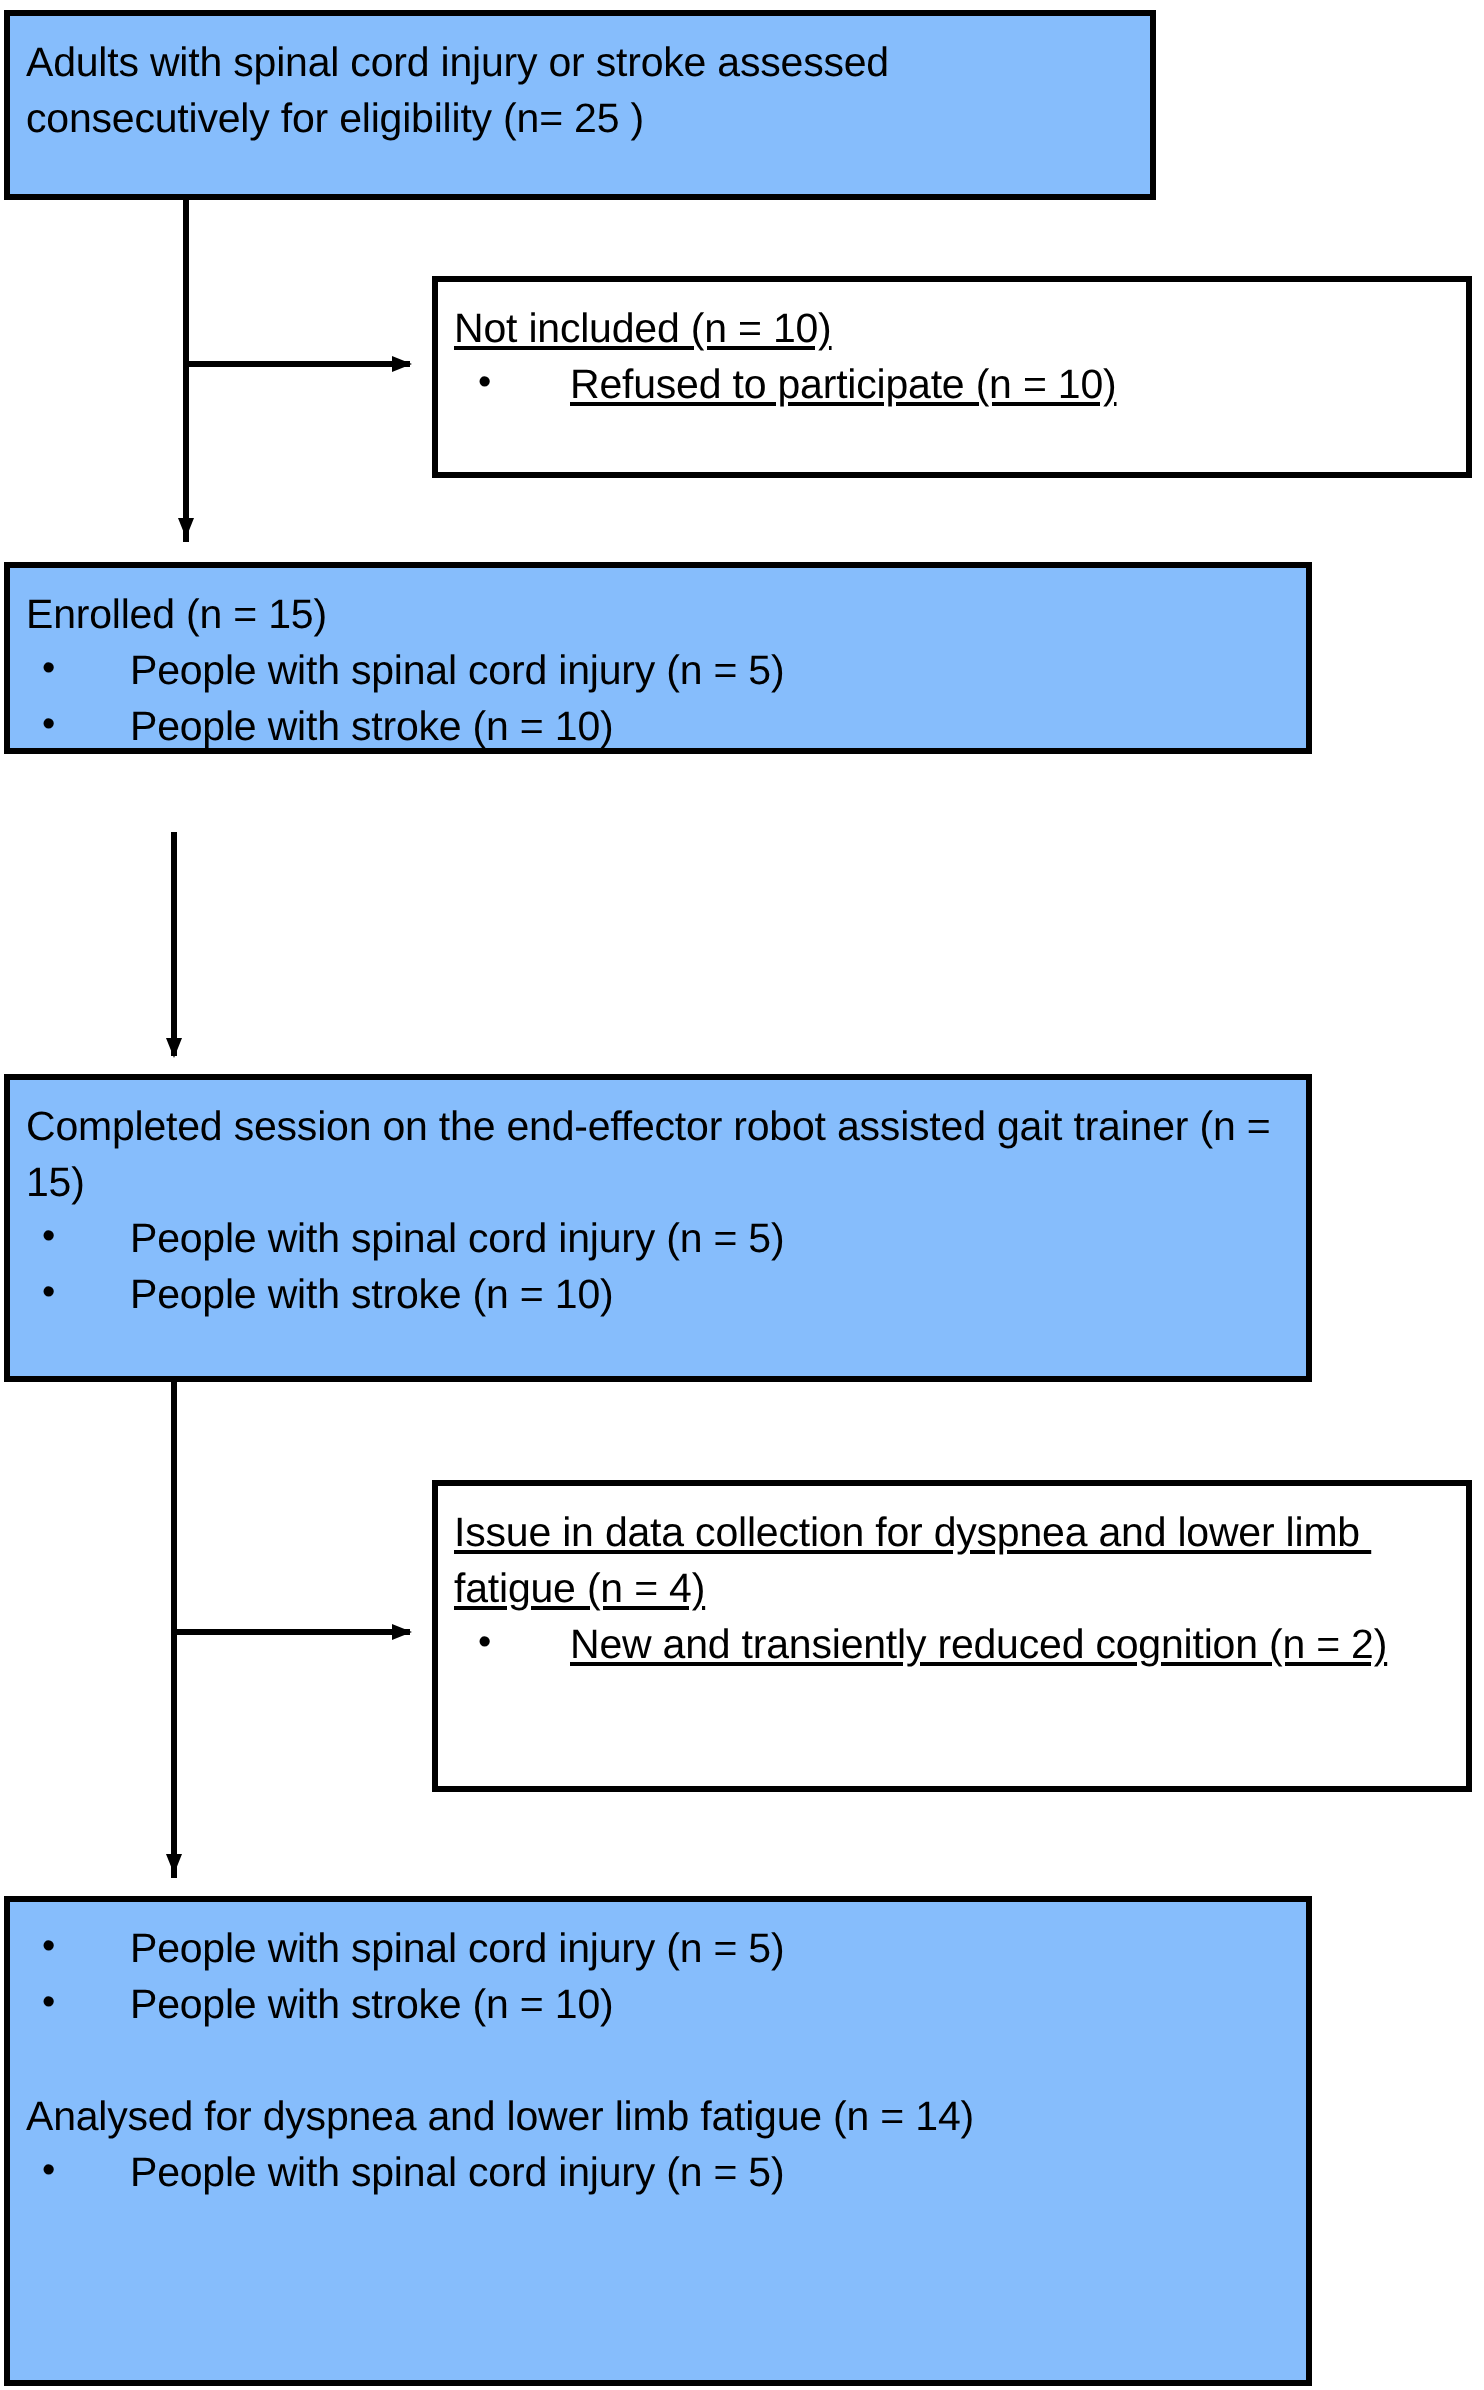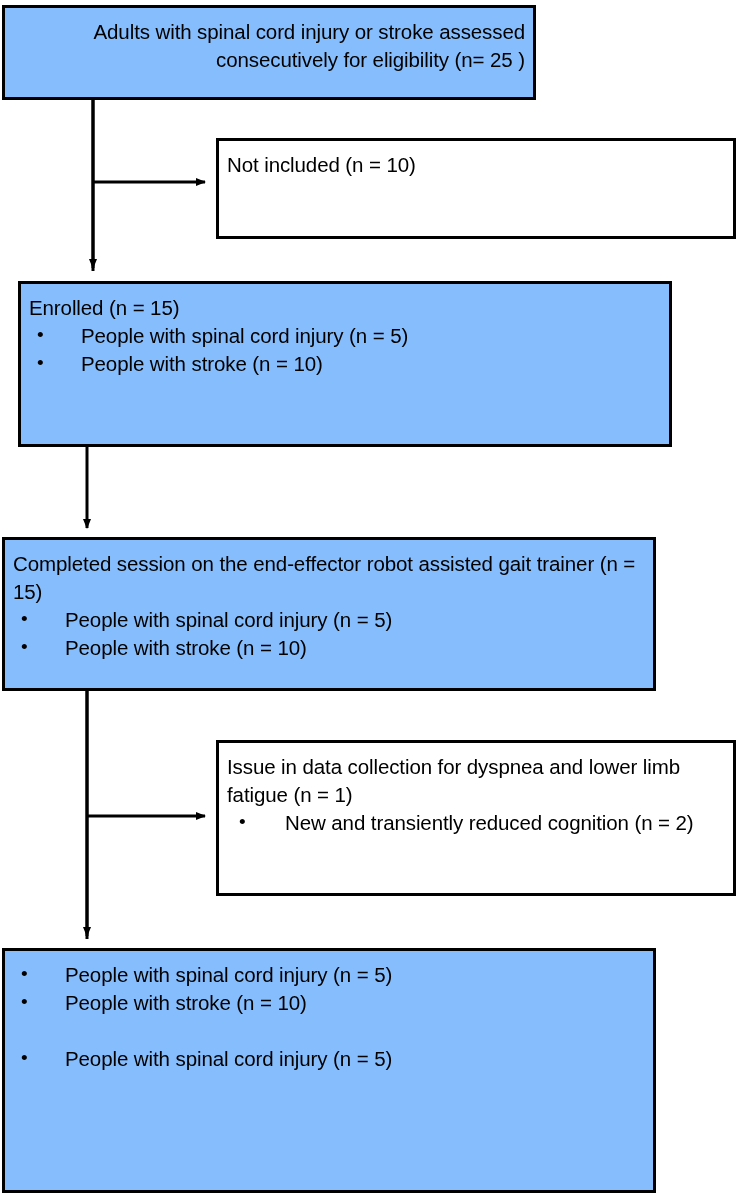--- a/index.html
+++ b/index.html
@@ -40,20 +40,21 @@
     padding: 10px 8px 8px 8px;
     font-size: 20.5px;
     line-height: 28px;
     letter-spacing: -0.1px;
   }
   .node.blue {
     background: #86BDFC;
   }
   .node.white {
     background: #ffffff;
+    text-decoration: underline;
   }
 
   .node .headline {
     margin: 0;
     padding: 0;
     white-space: pre-wrap;
   }
 
   .node ul.bullets {
     list-style: none;
@@ -77,23 +78,23 @@
   }
   .node.white ul.bullets li::before {
     left: 12px;
   }
 
   .node .spacer {
     height: 28px;
   }
 
   
-  #node-assessed   { left: 2px;   top: 5px;    width: 534px;  height: 95px; text-align: right;  }
+  #node-assessed   { left: 2px;   top: 5px;    width: 576px;  height: 95px;  }
   #node-notincl    { left: 216px; top: 138px;  width: 520px;  height: 101px; }
-  #node-enrolled   { left: 18px;   top: 281px;  width: 654px;  height: 166px; }
+  #node-enrolled   { left: 2px;   top: 281px;  width: 654px;  height: 96px; }
   #node-completed  { left: 2px;   top: 537px;  width: 654px;  height: 154px; }
   #node-issue      { left: 216px; top: 740px;  width: 520px;  height: 156px; }
   #node-analysed   { left: 2px;   top: 948px;  width: 654px;  height: 245px; }
 </style>
 </head>
 <body>
 
 <div id="flow">
 
   <svg class="conn-svg" viewBox="0 0 742 1195" width="742" height="1195" xmlns="http://www.w3.org/2000/svg">
@@ -119,49 +120,53 @@
       <line x1="87" y1="691" x2="87" y2="936" stroke="#000000" stroke-width="3" marker-end="url(#arrowhead)"></line>
     </g>
   </svg>
 
   <div class="node blue" id="node-assessed">
     <p class="headline">Adults with spinal cord injury or stroke assessed consecutively for eligibility (n= 25 )</p>
   </div>
 
   <div class="node white" id="node-notincl">
     <p class="headline">Not included (n = 10)</p>
+    <ul class="bullets">
+      <li>Refused to participate (n = 10)</li>
+    </ul>
   </div>
 
   <div class="node blue" id="node-enrolled">
     <p class="headline">Enrolled (n = 15)</p>
     <ul class="bullets">
       <li>People with spinal cord injury (n = 5)</li>
       <li>People with stroke (n = 10)</li>
     </ul>
   </div>
 
   <div class="node blue" id="node-completed">
     <p class="headline">Completed session on the end-effector robot assisted gait trainer (n = 15)</p>
     <ul class="bullets">
       <li>People with spinal cord injury (n = 5)</li>
       <li>People with stroke (n = 10)</li>
     </ul>
   </div>
 
   <div class="node white" id="node-issue">
-    <p class="headline">Issue in data collection for dyspnea and lower limb fatigue (n = 1)</p>
+    <p class="headline">Issue in data collection for dyspnea and lower limb fatigue (n = 4)</p>
     <ul class="bullets">
       <li>New and transiently reduced cognition (n = 2)</li>
     </ul>
   </div>
 
   <div class="node blue" id="node-analysed">
     <ul class="bullets">
       <li>People with spinal cord injury (n = 5)</li>
       <li>People with stroke (n = 10)</li>
     </ul>
     <div class="spacer"></div>
+    <p class="headline">Analysed for dyspnea and lower limb fatigue (n = 14)</p>
     <ul class="bullets">
       <li>People with spinal cord injury (n = 5)</li>
     </ul>
   </div>
 
 </div>
 
 </body></html>

